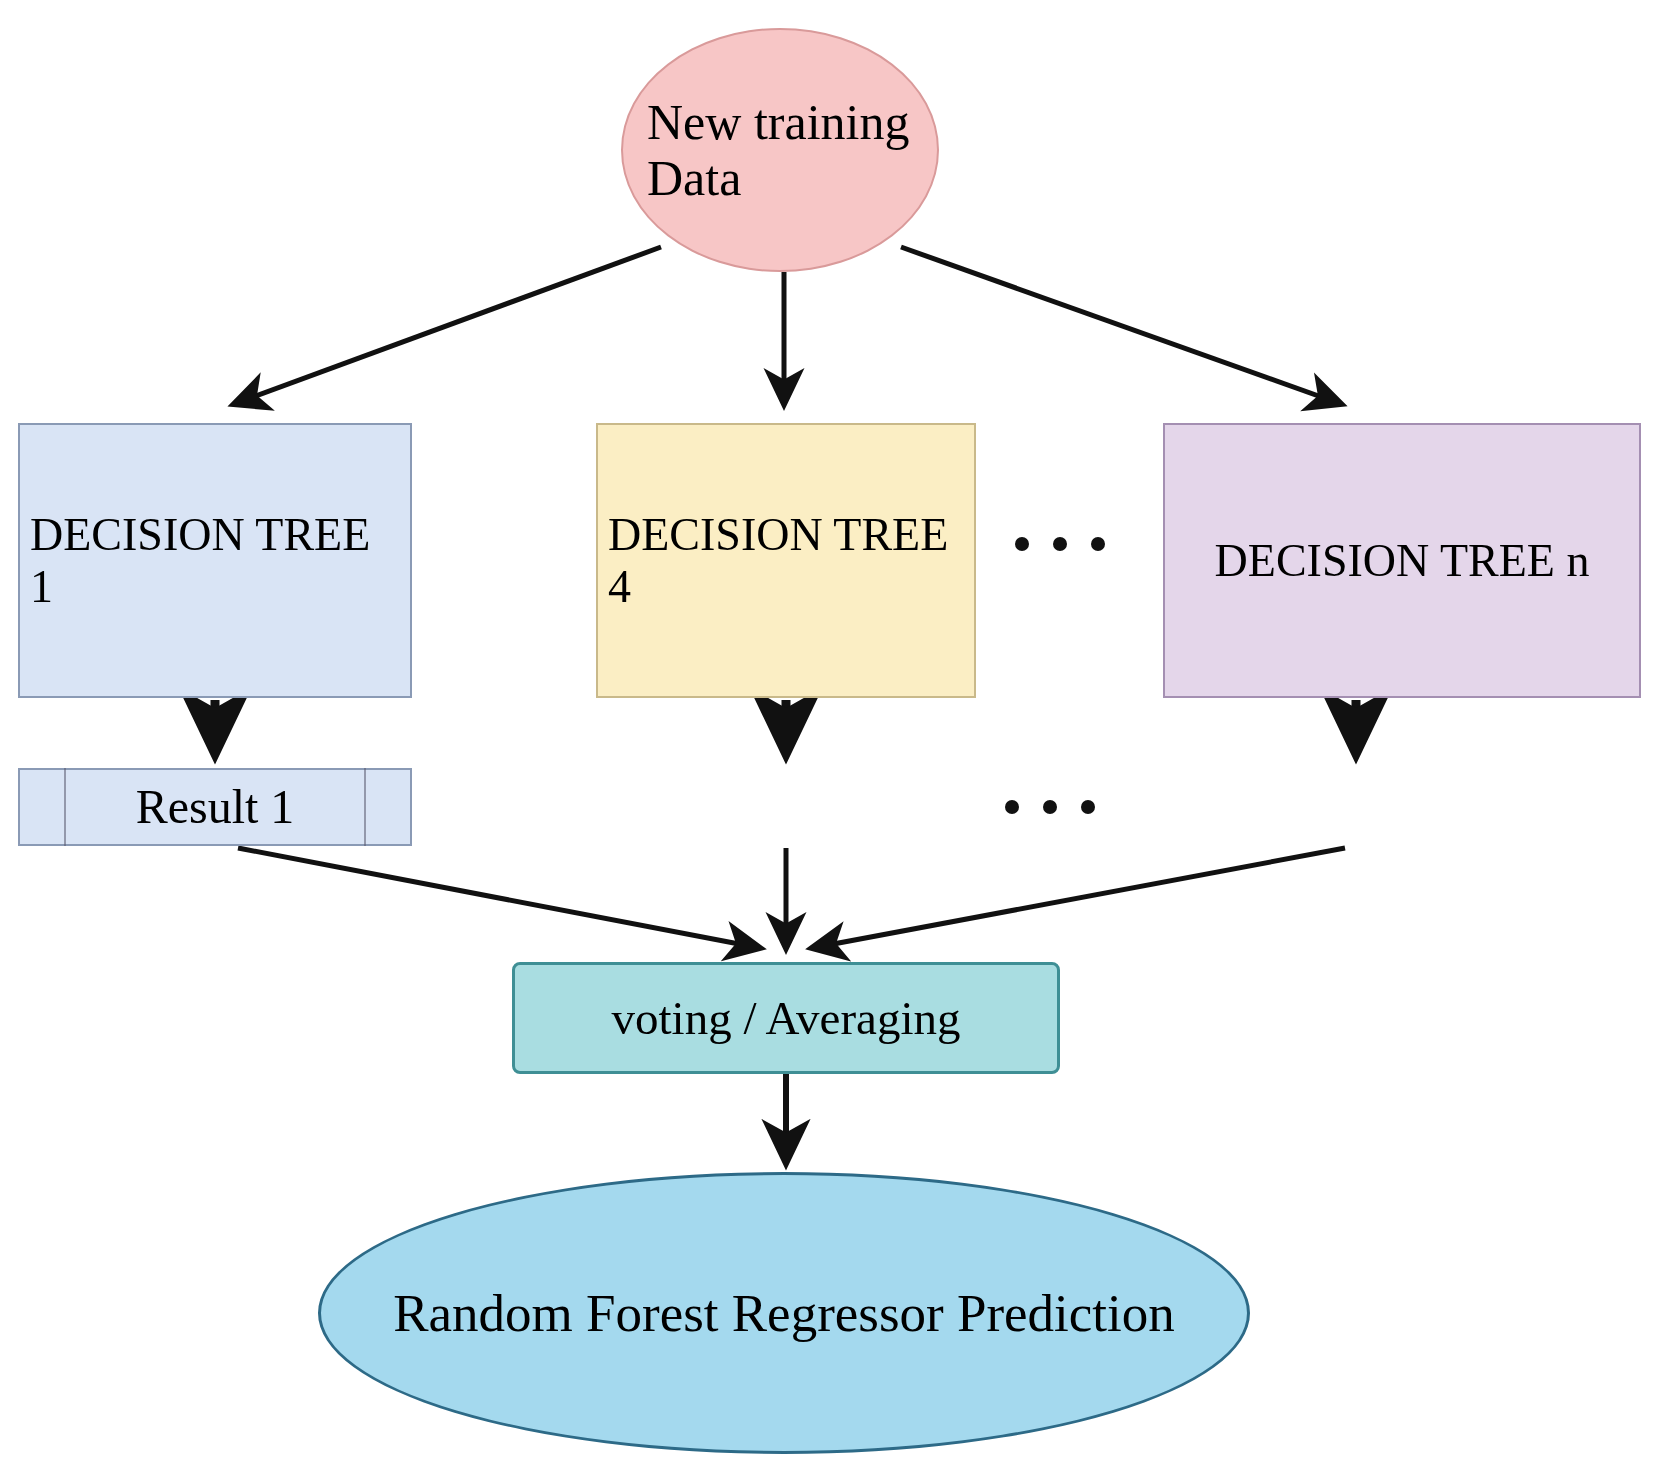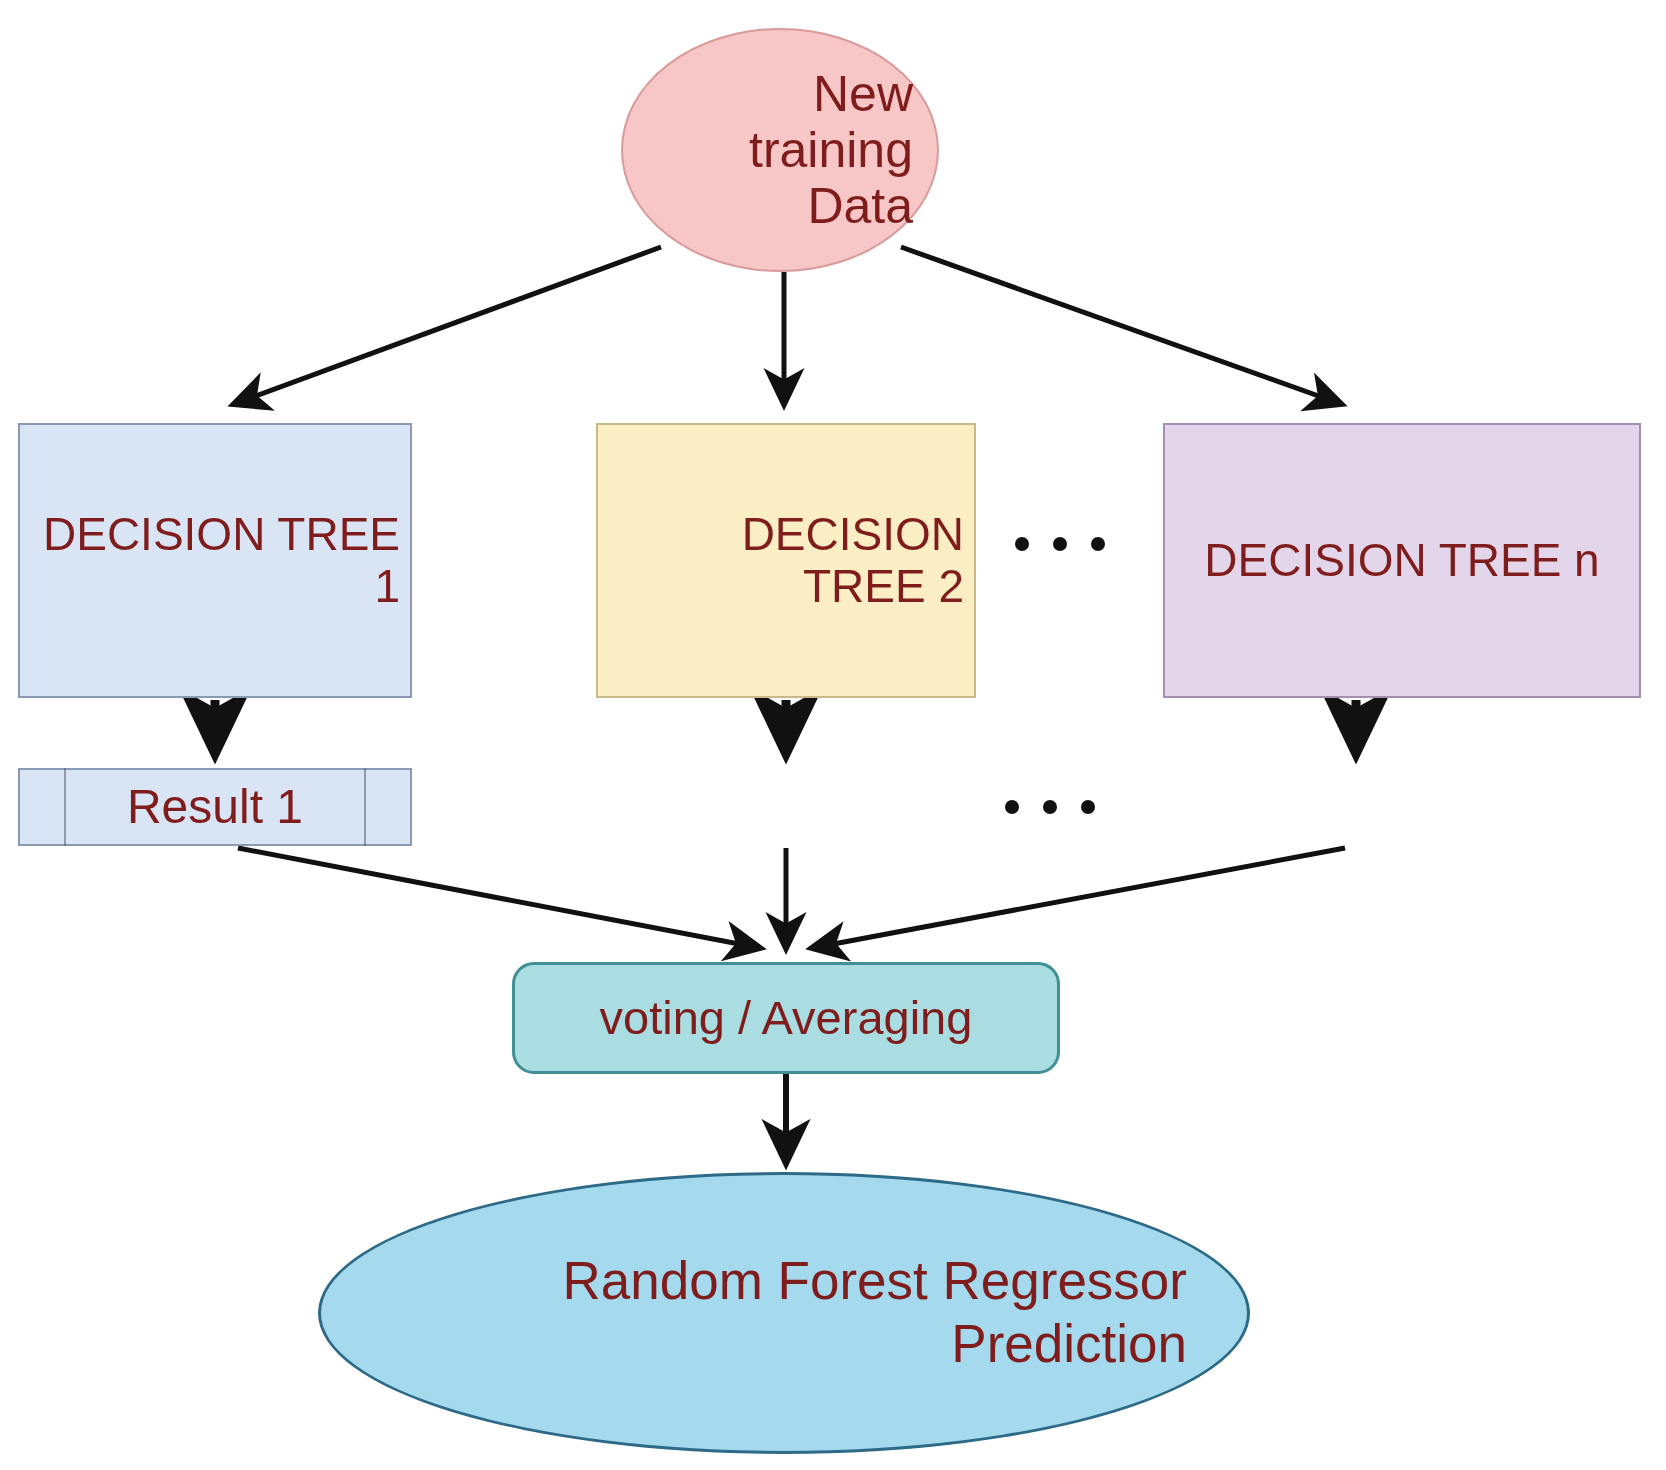--- a/index.html
+++ b/index.html
@@ -26,23 +26,24 @@
     height: 1470px;
     pointer-events: none;
   }
 
   .node {
     position: absolute;
     box-sizing: border-box;
     display: flex;
     align-items: center;
     justify-content: center;
-    text-align: right;
-    color: #7f1d1d;
+    text-align: left;
+    color: #000000;
     line-height: 1.12;
+    font-family: Liberation Serif, serif;
   }
 
   
   #root-node {
     left: 621px;
     top: 28px;
     width: 318px;
     height: 244px;
     border-radius: 50%;
     background: #f7c6c6;
@@ -144,21 +145,21 @@
   #ellipsis-results { left: 1005px; top: 800px; }
 
   
   #voting-node {
     left: 512px;
     top: 962px;
     width: 548px;
     height: 112px;
     background: #a9dde1;
     border: 3px solid #3f8f95;
-    border-radius: 22px;
+    border-radius: 8px;
     font-size: 47px;
   }
 
   
   #prediction-node {
     left: 318px;
     top: 1172px;
     width: 932px;
     height: 282px;
     border-radius: 50%;
@@ -204,21 +205,21 @@
 
   <div class="node" id="root-node">
     <span>New training Data</span>
   </div>
 
   <div class="node tree-box" id="tree-box-1">
     <span>DECISION TREE 1</span>
   </div>
 
   <div class="node tree-box" id="tree-box-2">
-    <span>DECISION TREE 2</span>
+    <span>DECISION TREE 4</span>
   </div>
 
   <div class="node tree-box" id="tree-box-3">
     <span>DECISION TREE n</span>
   </div>
 
   <div class="ellipsis" id="ellipsis-trees">
     <span class="dot"></span>
     <span class="dot"></span>
     <span class="dot"></span>

